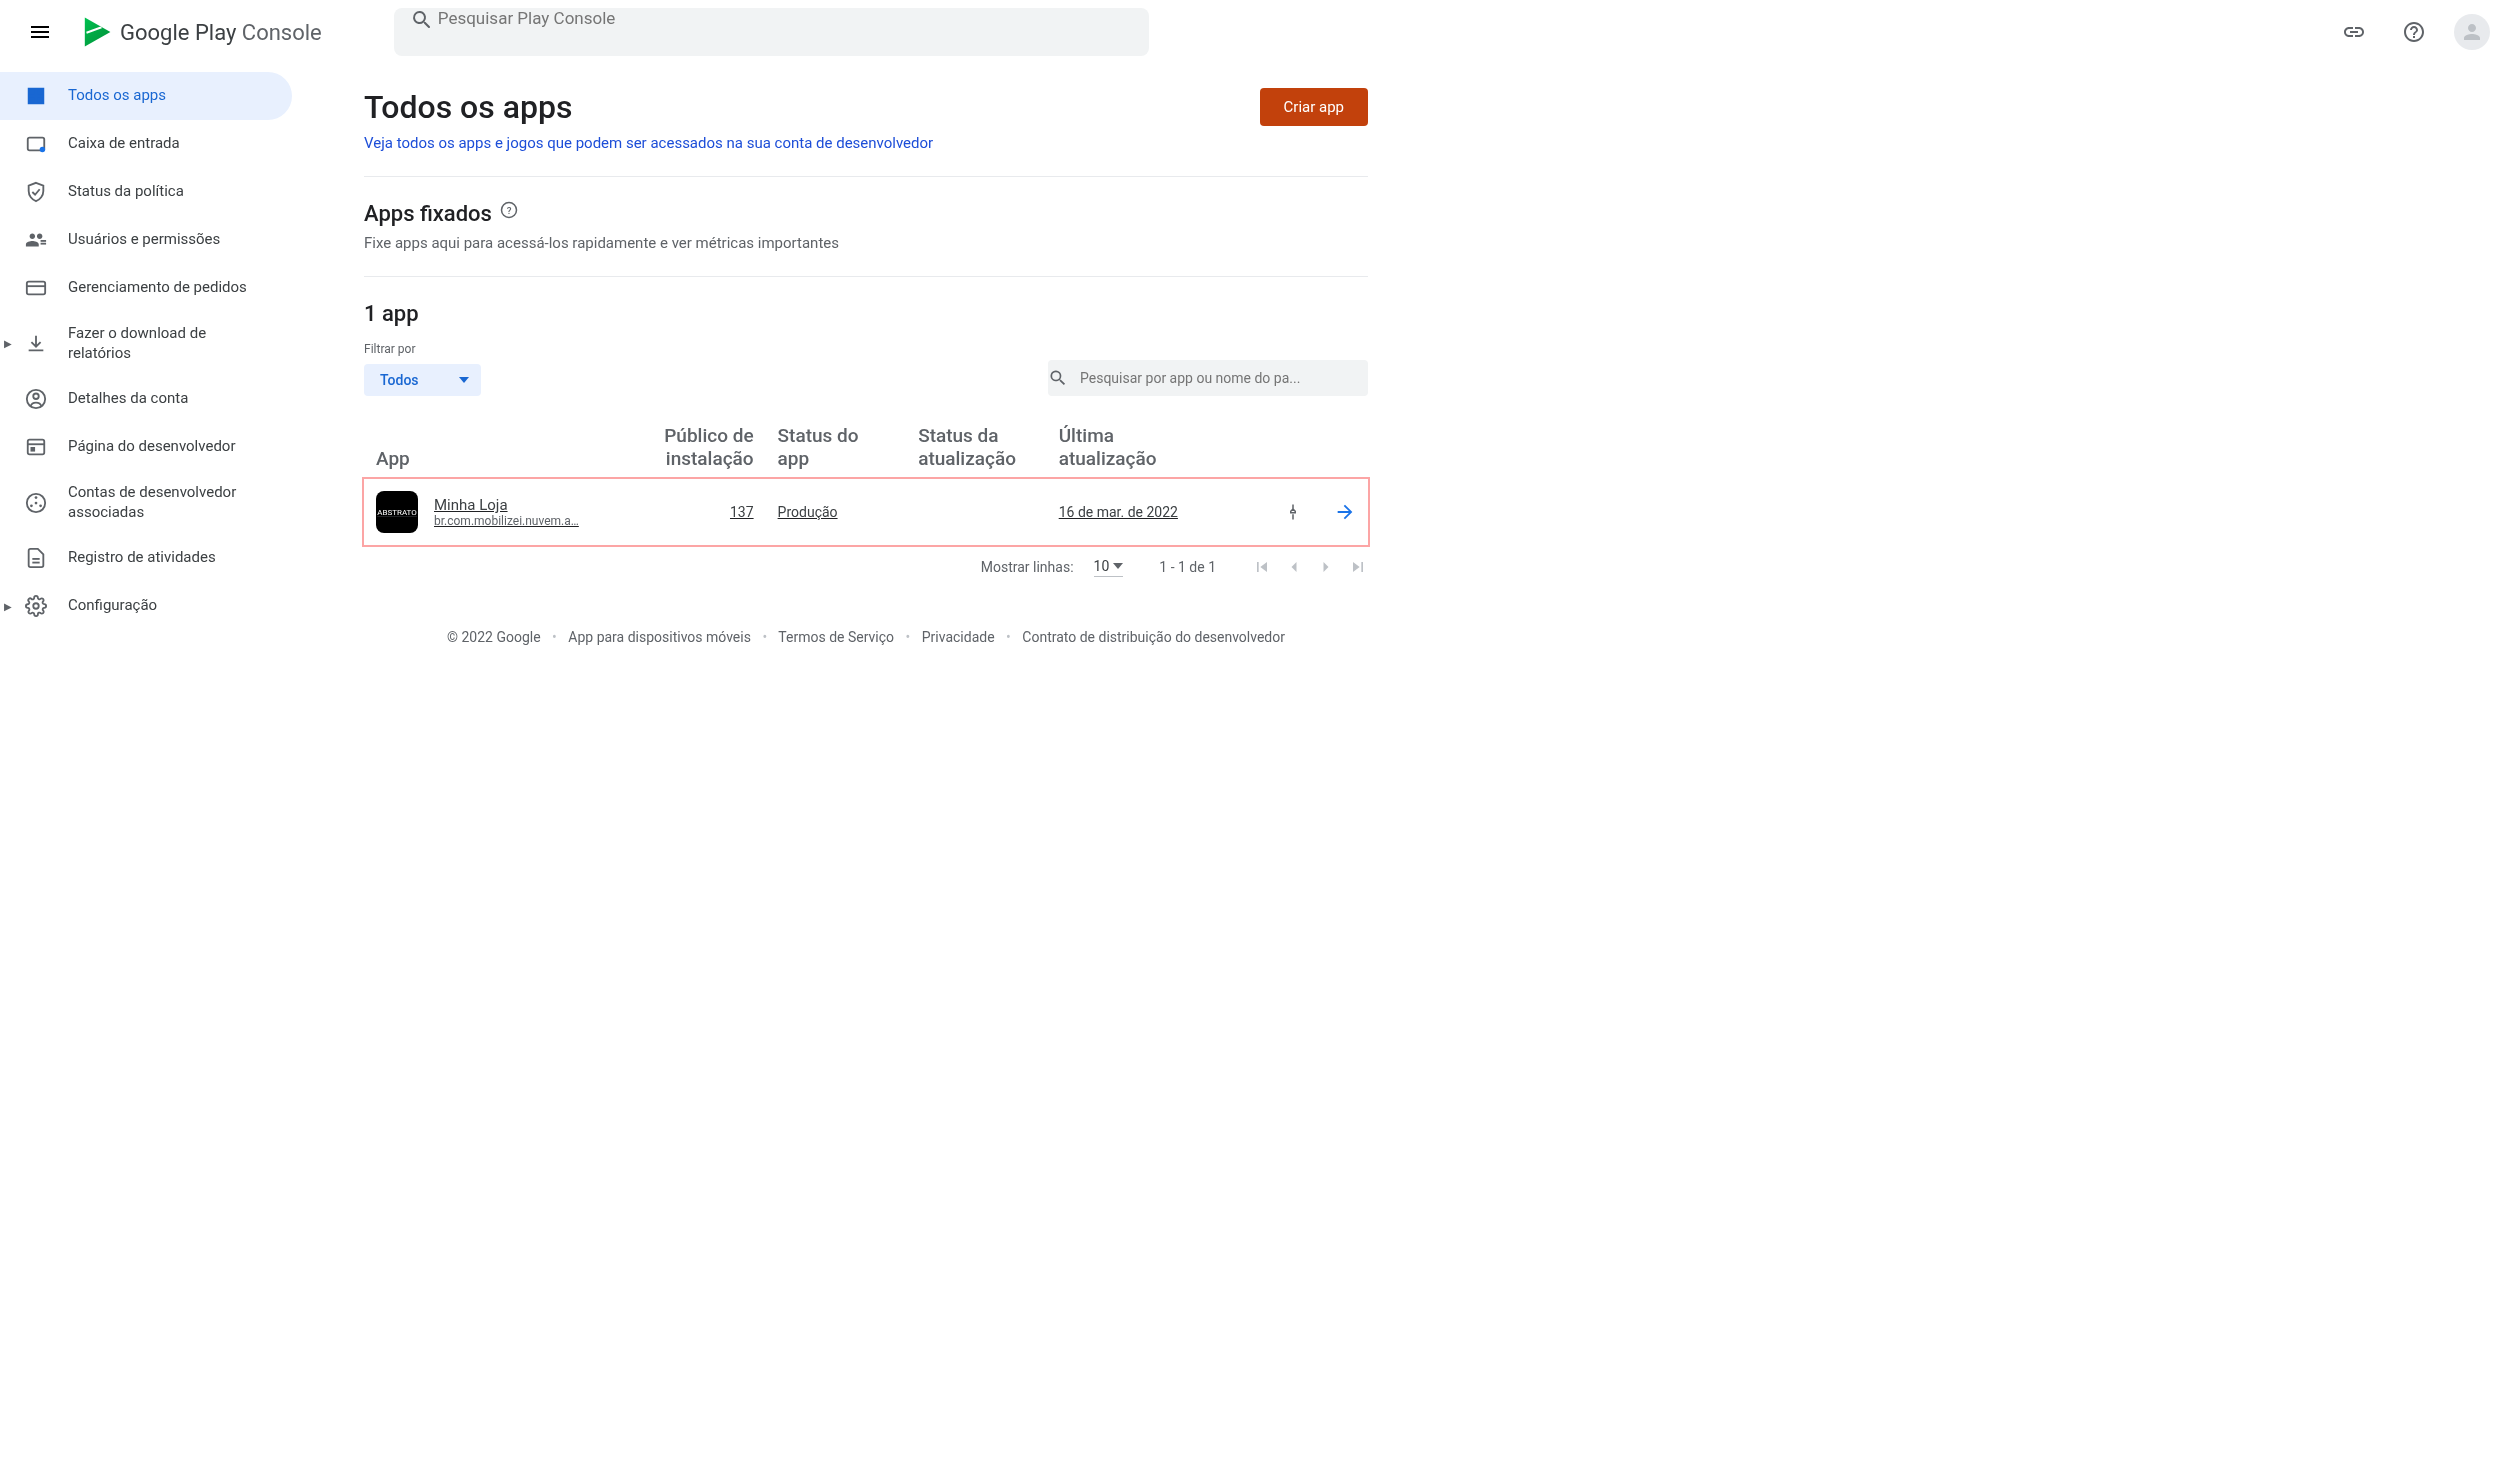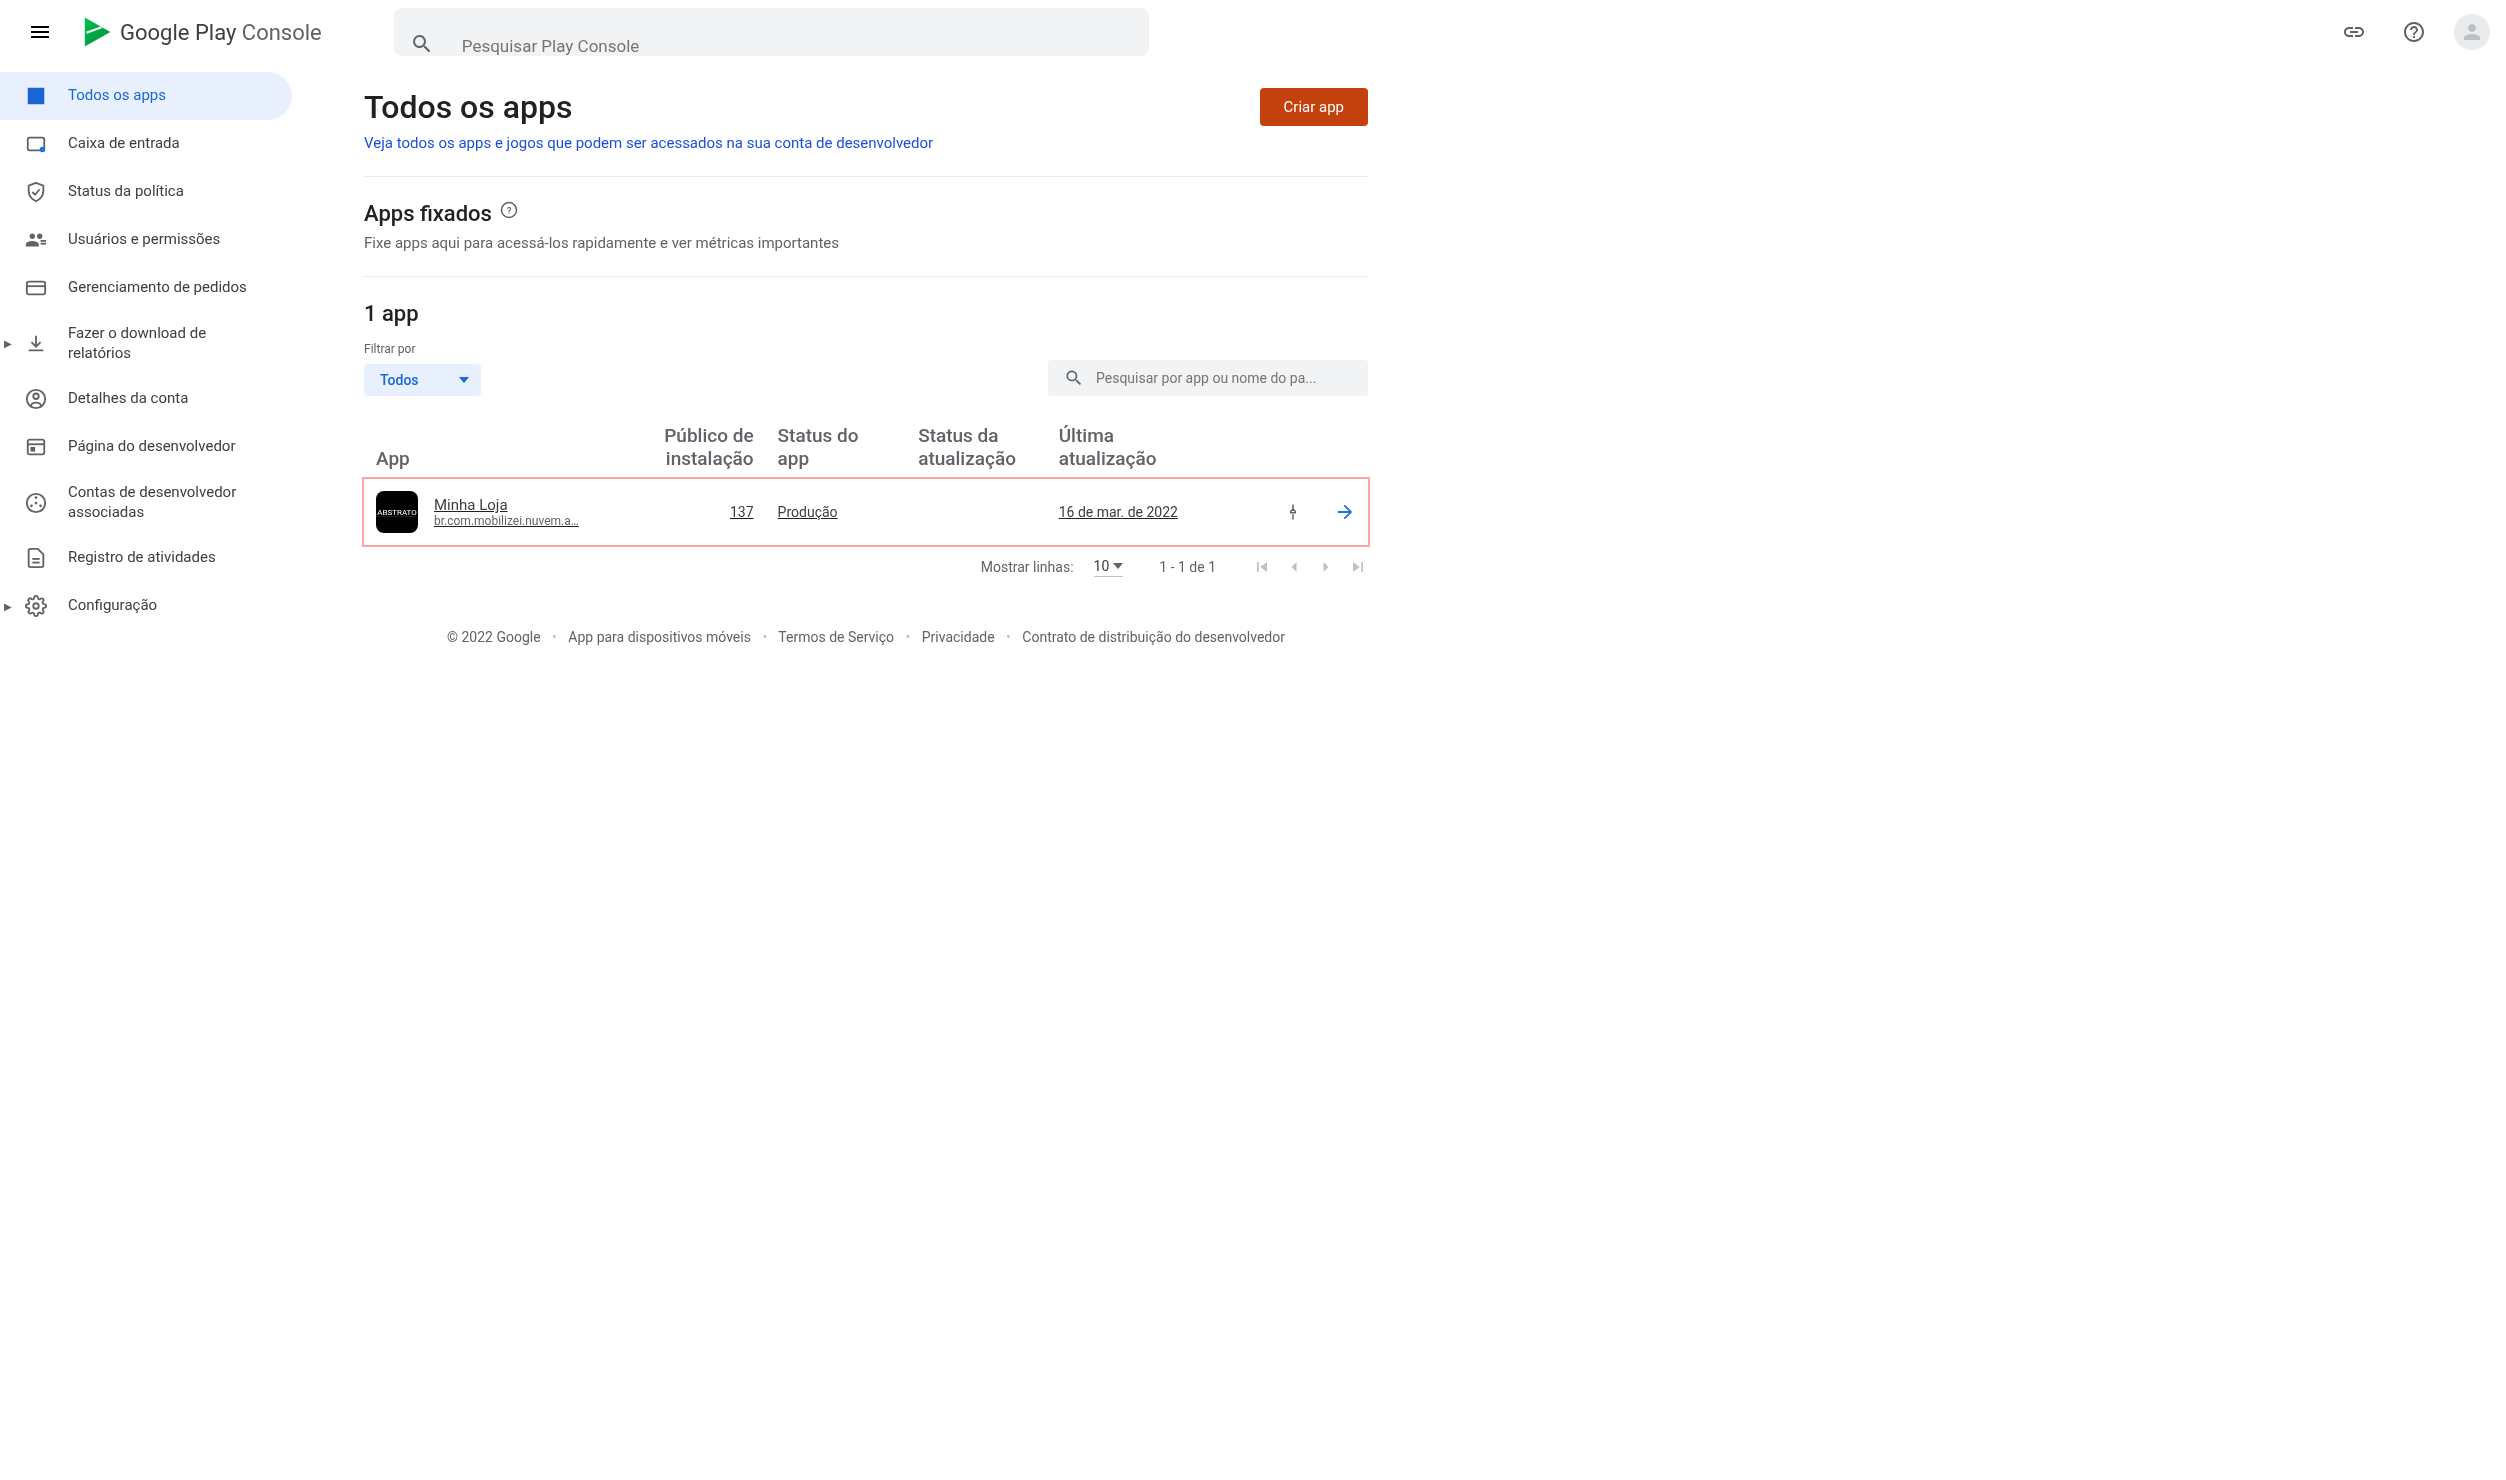--- a/index.html
+++ b/index.html
@@ -32,23 +32,23 @@
     .logo-text .play { color: #3c4043; }
     
     .search-bar {
       flex: 0 0 auto;
       margin-left: 56px;
       width: 755px;
       height: 48px;
       background: #f1f3f4;
       border-radius: 8px;
       display: flex;
-      align-items: flex-end;
+      align-items: flex-start;
       padding: 0 16px;
-      gap: 28px;
+      gap: 4px;
     }
     .search-bar input {
       flex: 1;
       border: none;
       background: none;
       font-size: 17px;
       color: #5f6368;
       outline: none;
     }
     
@@ -148,21 +148,21 @@
       font-size: 14px;
       font-weight: 500;
       cursor: pointer;
       gap: 40px;
     }
     
     .table-search {
       display: flex;
       gap: 12px;
       background: #f1f3f4;
-      padding: 8px 16px;
+      padding: 8px 0;
       border-radius: 4px;
       width: 320px;
     }
     .table-search input {
       border: none; background: none; outline: none;
       font-size: 14px; color: #5f6368; flex: 1;
     }
     
     .data-table { width: 100%; border-collapse: collapse; }
     .data-table th {

